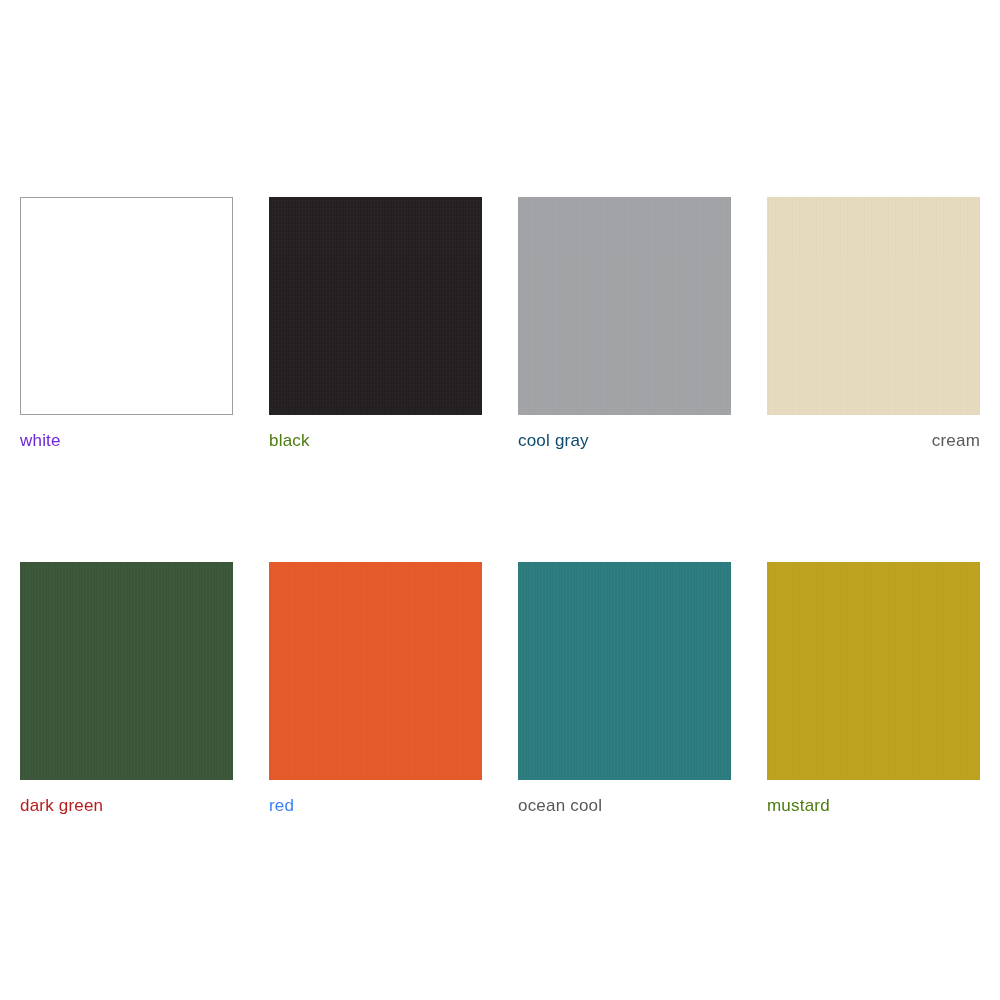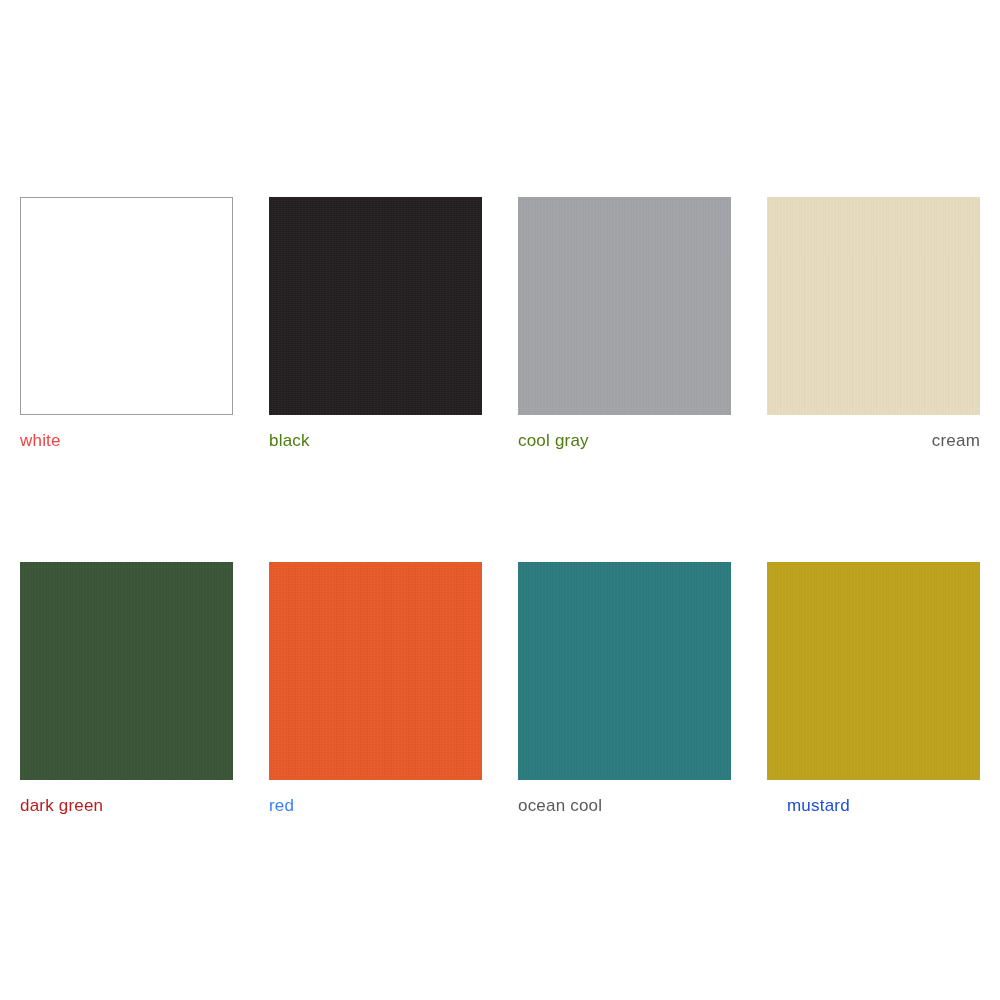--- a/index.html
+++ b/index.html
@@ -92,31 +92,31 @@
   }
 </style>
 </head>
 <body>
 
 <div class="palette-board" style="background: rgb(255, 255, 255);">
   <div class="swatch-grid">
 
     <div class="swatch-cell">
       <div class="swatch-chip has-outline" style="background-color: rgb(255, 255, 255); border-color: rgb(157, 157, 157);"></div>
-      <span class="swatch-label" style="color: #ef4444;">white</span>
+      <span class="swatch-label" style="color: #6d28d9;">white</span>
     </div>
 
     <div class="swatch-cell">
       <div class="swatch-chip" style="background-color: rgb(35, 31, 32);"></div>
       <span class="swatch-label" style="color: #4d7c0f;">black</span>
     </div>
 
     <div class="swatch-cell">
       <div class="swatch-chip" style="background-color: rgb(162, 164, 167);"></div>
-      <span class="swatch-label" style="color: #4d7c0f;">cool gray</span>
+      <span class="swatch-label" style="color: #0c4a6e;">cool gray</span>
     </div>
 
     <div class="swatch-cell">
       <div class="swatch-chip" style="background-color: rgb(232, 220, 192);"></div>
       <span class="swatch-label" style="color: rgb(88, 89, 91); text-align: right;">cream</span>
     </div>
 
     <div class="swatch-cell">
       <div class="swatch-chip" style="background-color: rgb(58, 85, 56);"></div>
       <span class="swatch-label" style="color: #b91c1c;">dark green</span>
@@ -127,17 +127,17 @@
       <span class="swatch-label" style="color: #3b82f6;">red</span>
     </div>
 
     <div class="swatch-cell">
       <div class="swatch-chip" style="background-color: rgb(43, 123, 126);"></div>
       <span class="swatch-label" style="color: rgb(88, 89, 91);">ocean cool</span>
     </div>
 
     <div class="swatch-cell">
       <div class="swatch-chip" style="background-color: rgb(191, 163, 28);"></div>
-      <span class="swatch-label" style="color: #1d4ed8; margin-left: 20px;">mustard</span>
+      <span class="swatch-label" style="color: #4d7c0f;">mustard</span>
     </div>
 
   </div>
 </div>
 
 </body></html>

